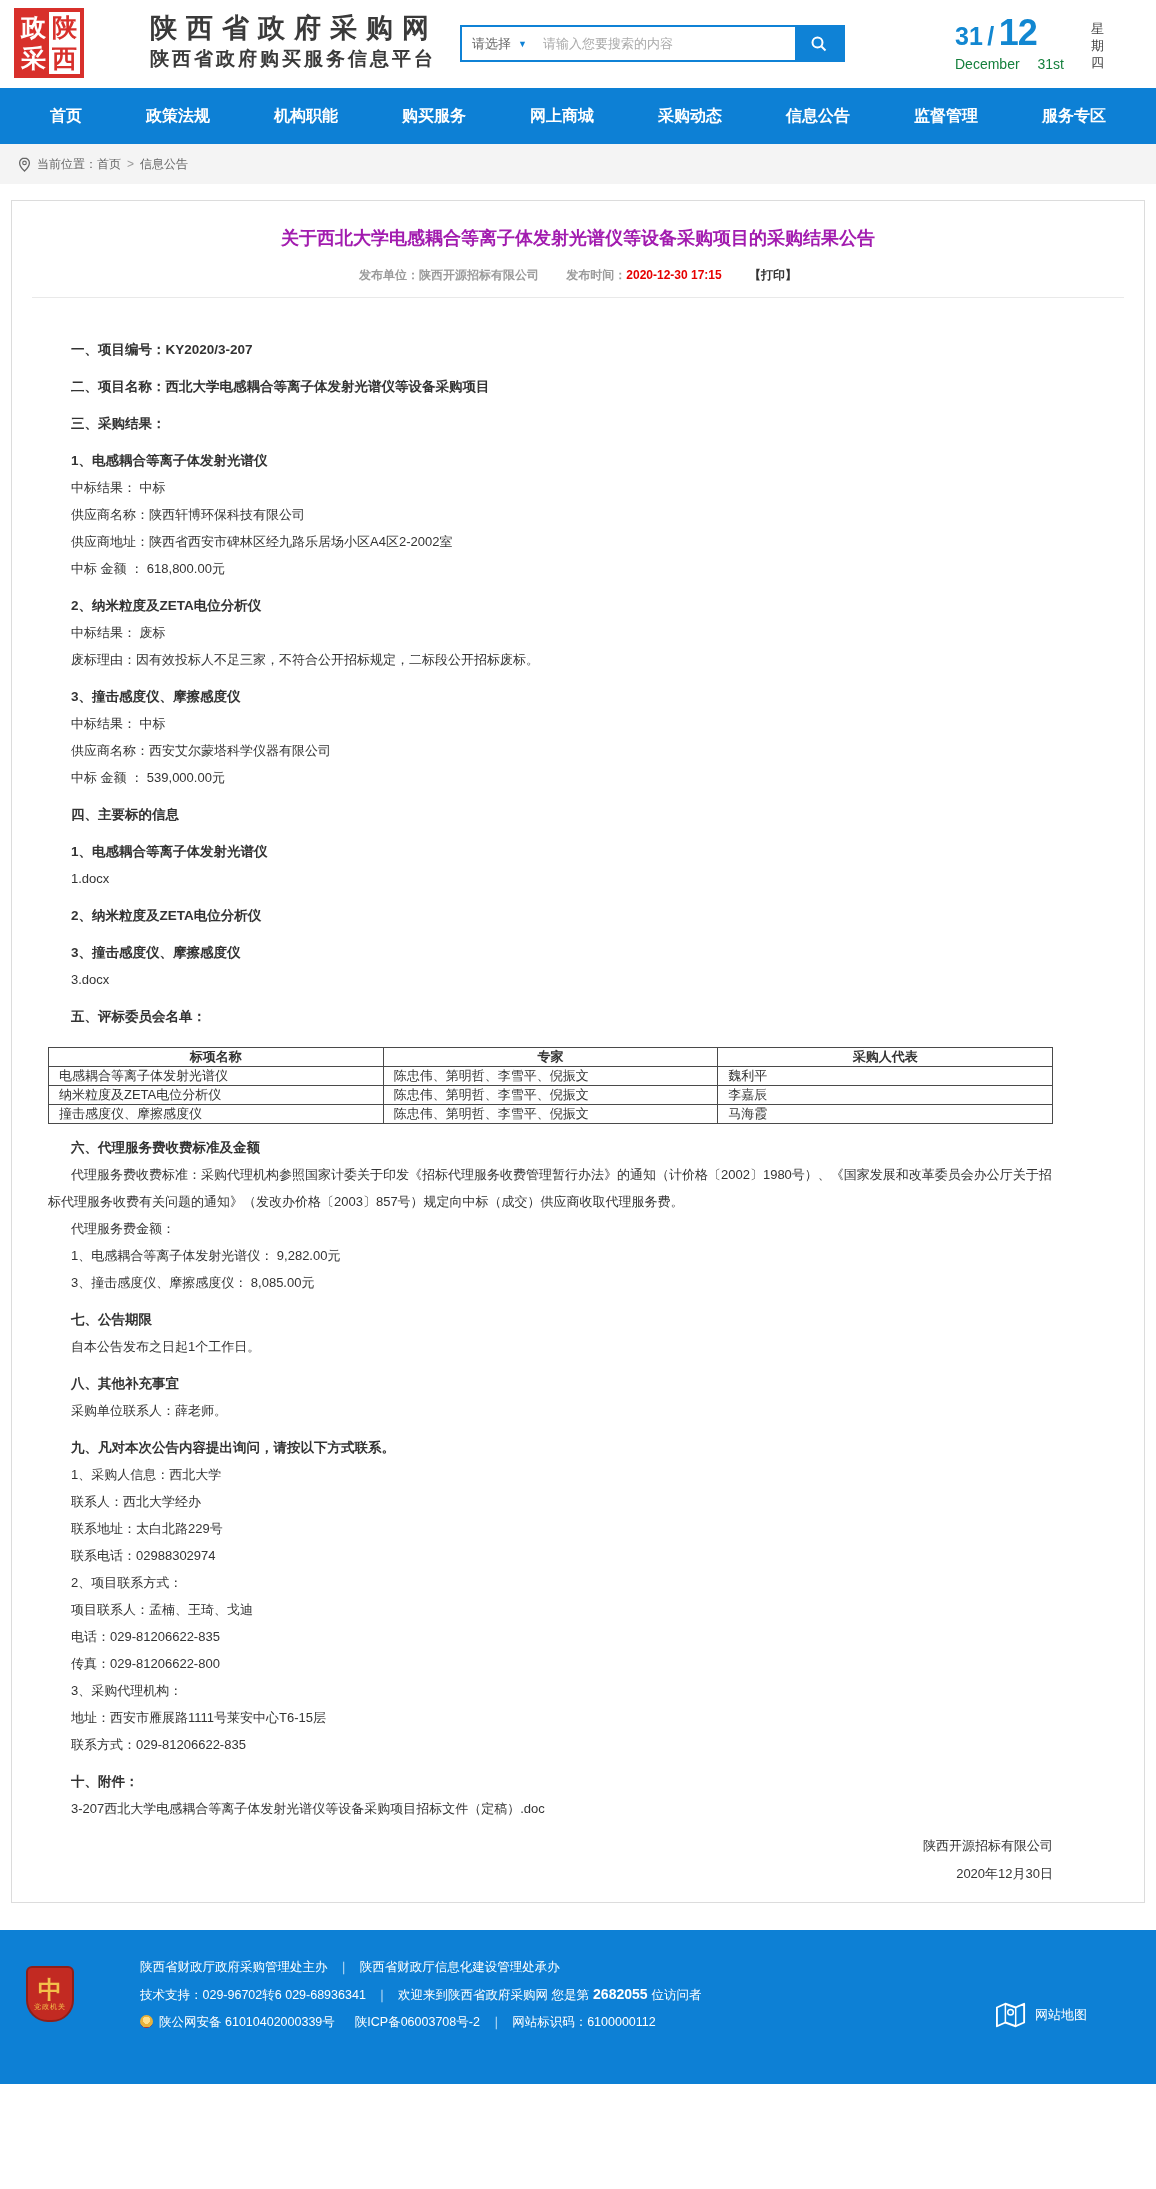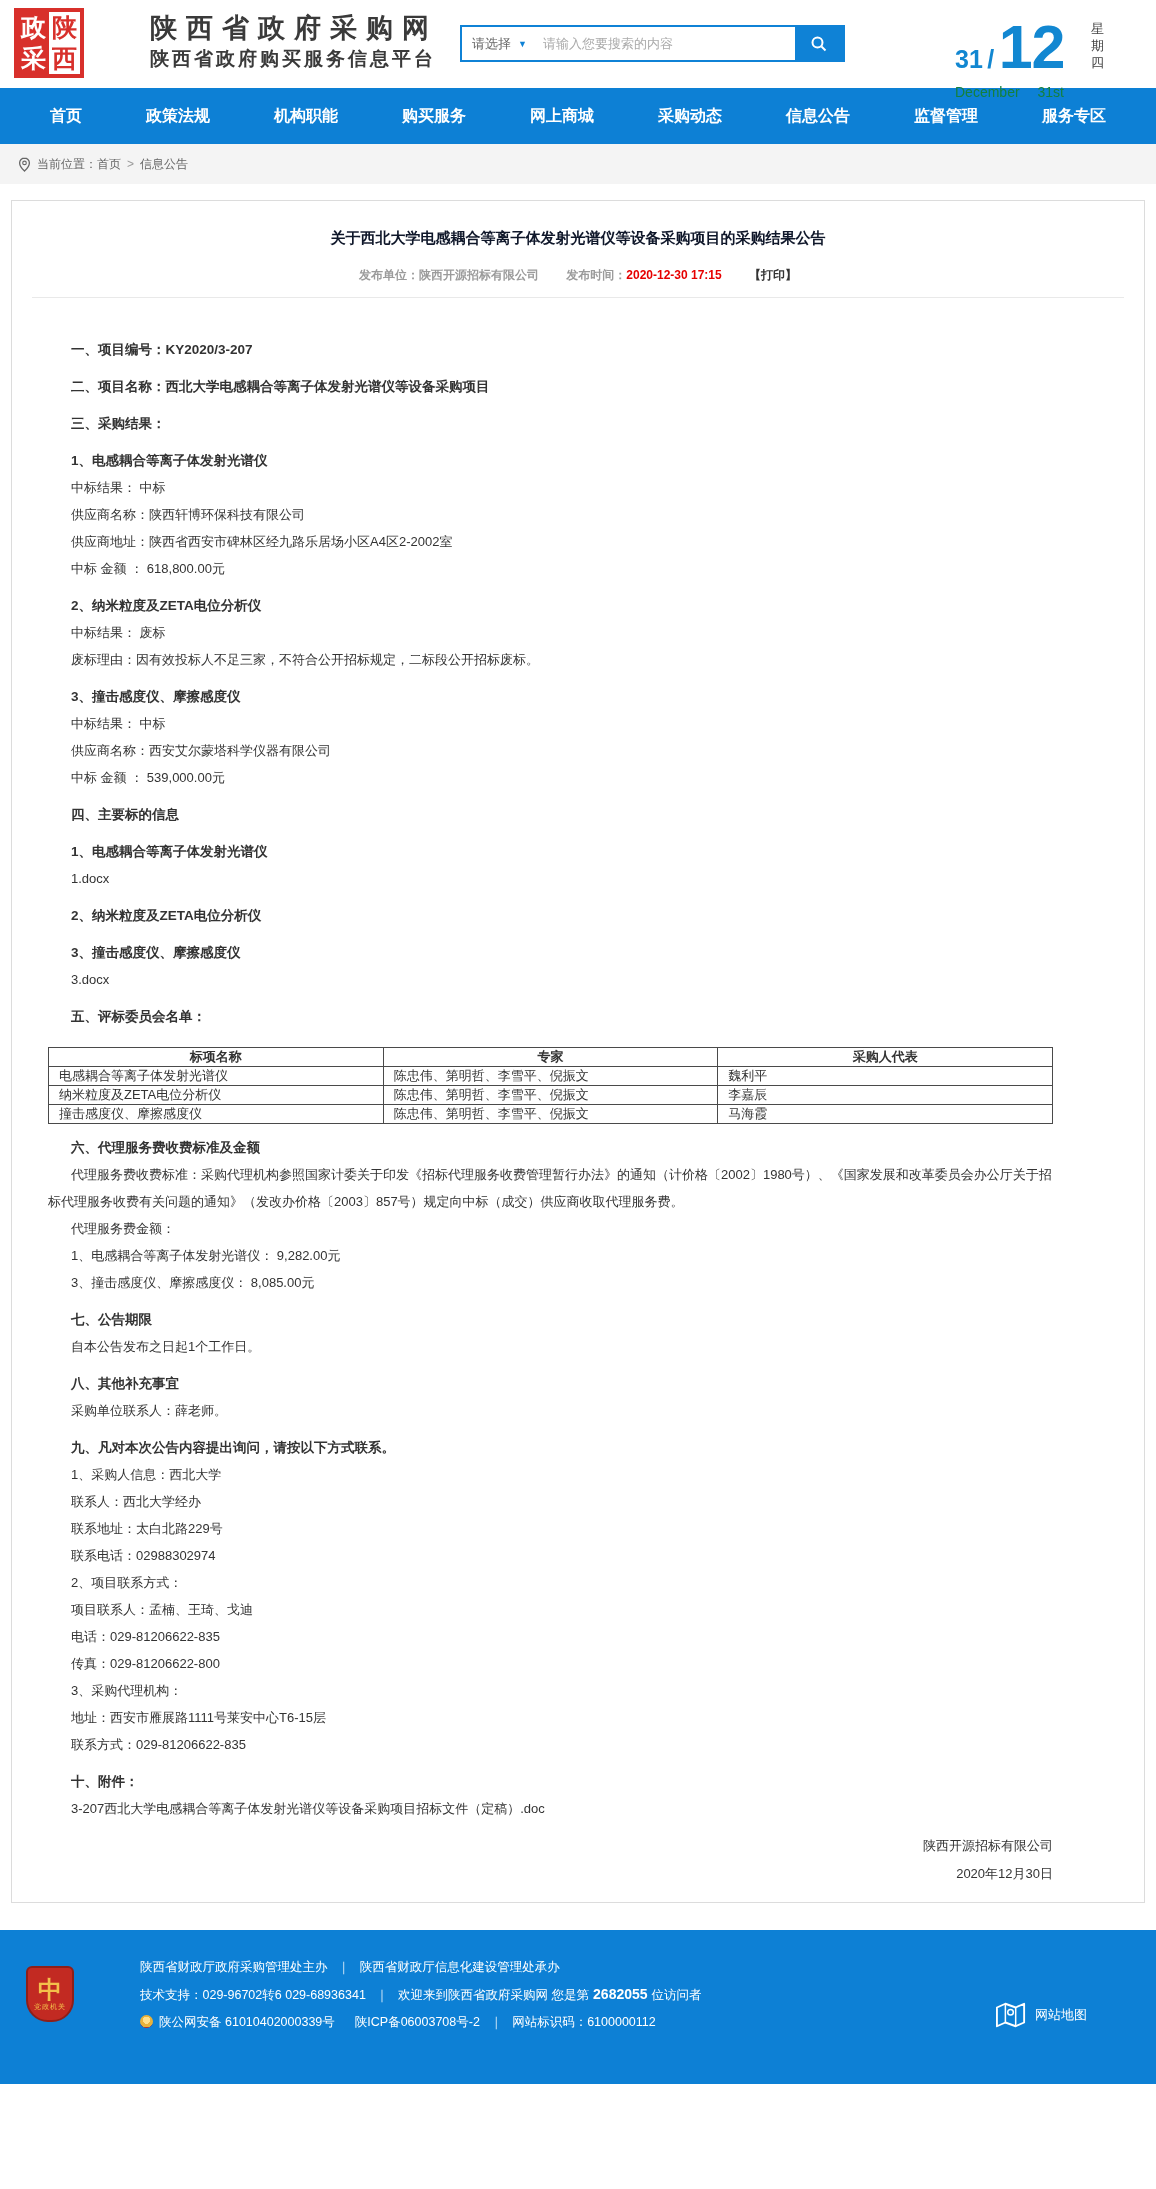--- a/index.html
+++ b/index.html
@@ -21,35 +21,35 @@
   .search{position:absolute;left:460px;top:25px;width:385px;height:37px;border:2px solid #0f82d6;box-sizing:border-box;display:flex;align-items:stretch;background:#fff;}
   .search-select{display:flex;align-items:center;padding:0 8px 0 10px;font-size:13px;color:#666;cursor:pointer;white-space:nowrap;}
   .search-caret{color:#0f82d6;font-size:9px;margin-left:7px;}
   .search-input{flex:1;border:none;outline:none;font-size:13px;color:#333;padding:0 8px;min-width:0;}
   .search-input::placeholder{color:#aaa;}
   .search-btn{width:48px;background:#0f82d6;border:none;display:flex;align-items:center;justify-content:center;cursor:pointer;}
   .date-block{position:absolute;left:955px;top:12px;width:190px;}
   .date-nums{color:#1287d1;white-space:nowrap;}
   .date-day{font-size:25px;font-weight:bold;vertical-align:baseline;}
   .date-sep{font-size:25px;font-weight:bold;}
-  .date-month{font-size:61px;font-weight:bold;letter-spacing:-1px;}
+  .date-month{font-size:36px;font-weight:bold;letter-spacing:-1px;}
   .date-en{font-size:14px;color:#15803d;margin-top:2px;white-space:nowrap;}
   .date-en .ord{margin-left:14px;}
   .weekday{position:absolute;left:135px;top:8px;width:15px;font-size:13px;color:#444;line-height:17px;text-align:center;}
   
   .nav{height:56px;background:#0d80d5;display:flex;align-items:center;justify-content:space-around;padding:0 18px;}
   .nav a{color:#fff;font-size:16px;font-weight:bold;text-decoration:none;cursor:pointer;white-space:nowrap;}
   
   .crumb{height:40px;background:#f4f4f4;display:flex;align-items:center;padding-left:18px;font-size:12px;color:#666;}
   .crumb .pin{margin-right:6px;display:inline-flex;}
   .crumb a{color:#666;text-decoration:none;cursor:pointer;}
   .crumb .sep{margin:0 6px;color:#999;}
   
   .card{margin:16px 11px 0;border:1px solid #dcdcdc;background:#fff;padding:24px 0 14px;}
-  .art-title{text-align:center;font-size:15px;font-weight:bold;color:#0f172a;line-height:26px;margin:0 40px;}
+  .art-title{text-align:center;font-size:18px;font-weight:bold;color:#a21caf;line-height:26px;margin:0 40px;}
   .art-meta{text-align:center;font-size:12px;color:#9b9b9b;margin:16px 20px 0;padding-bottom:13px;border-bottom:1px solid #e9e9e9;font-weight:bold;}
   .art-meta .item{margin:0 12px;}
   .art-meta .red{color:#e60000;}
   .art-meta .print{color:#333;cursor:pointer;}
   .art-body{padding:28px 91px 0 36px;font-size:13px;color:#333;}
   .art-body p{margin:0;line-height:27px;text-indent:23px;}
   .art-body p.h{font-weight:bold;margin-top:10px;font-size:13.5px;}
   table.committee{width:100%;border-collapse:collapse;margin:17px 0 6px;table-layout:fixed;}
   table.committee th,table.committee td{border:1px solid #4a4a4a;height:18px;padding:0 10px;font-size:13px;box-sizing:border-box;}
   table.committee th{font-weight:bold;text-align:center;}

